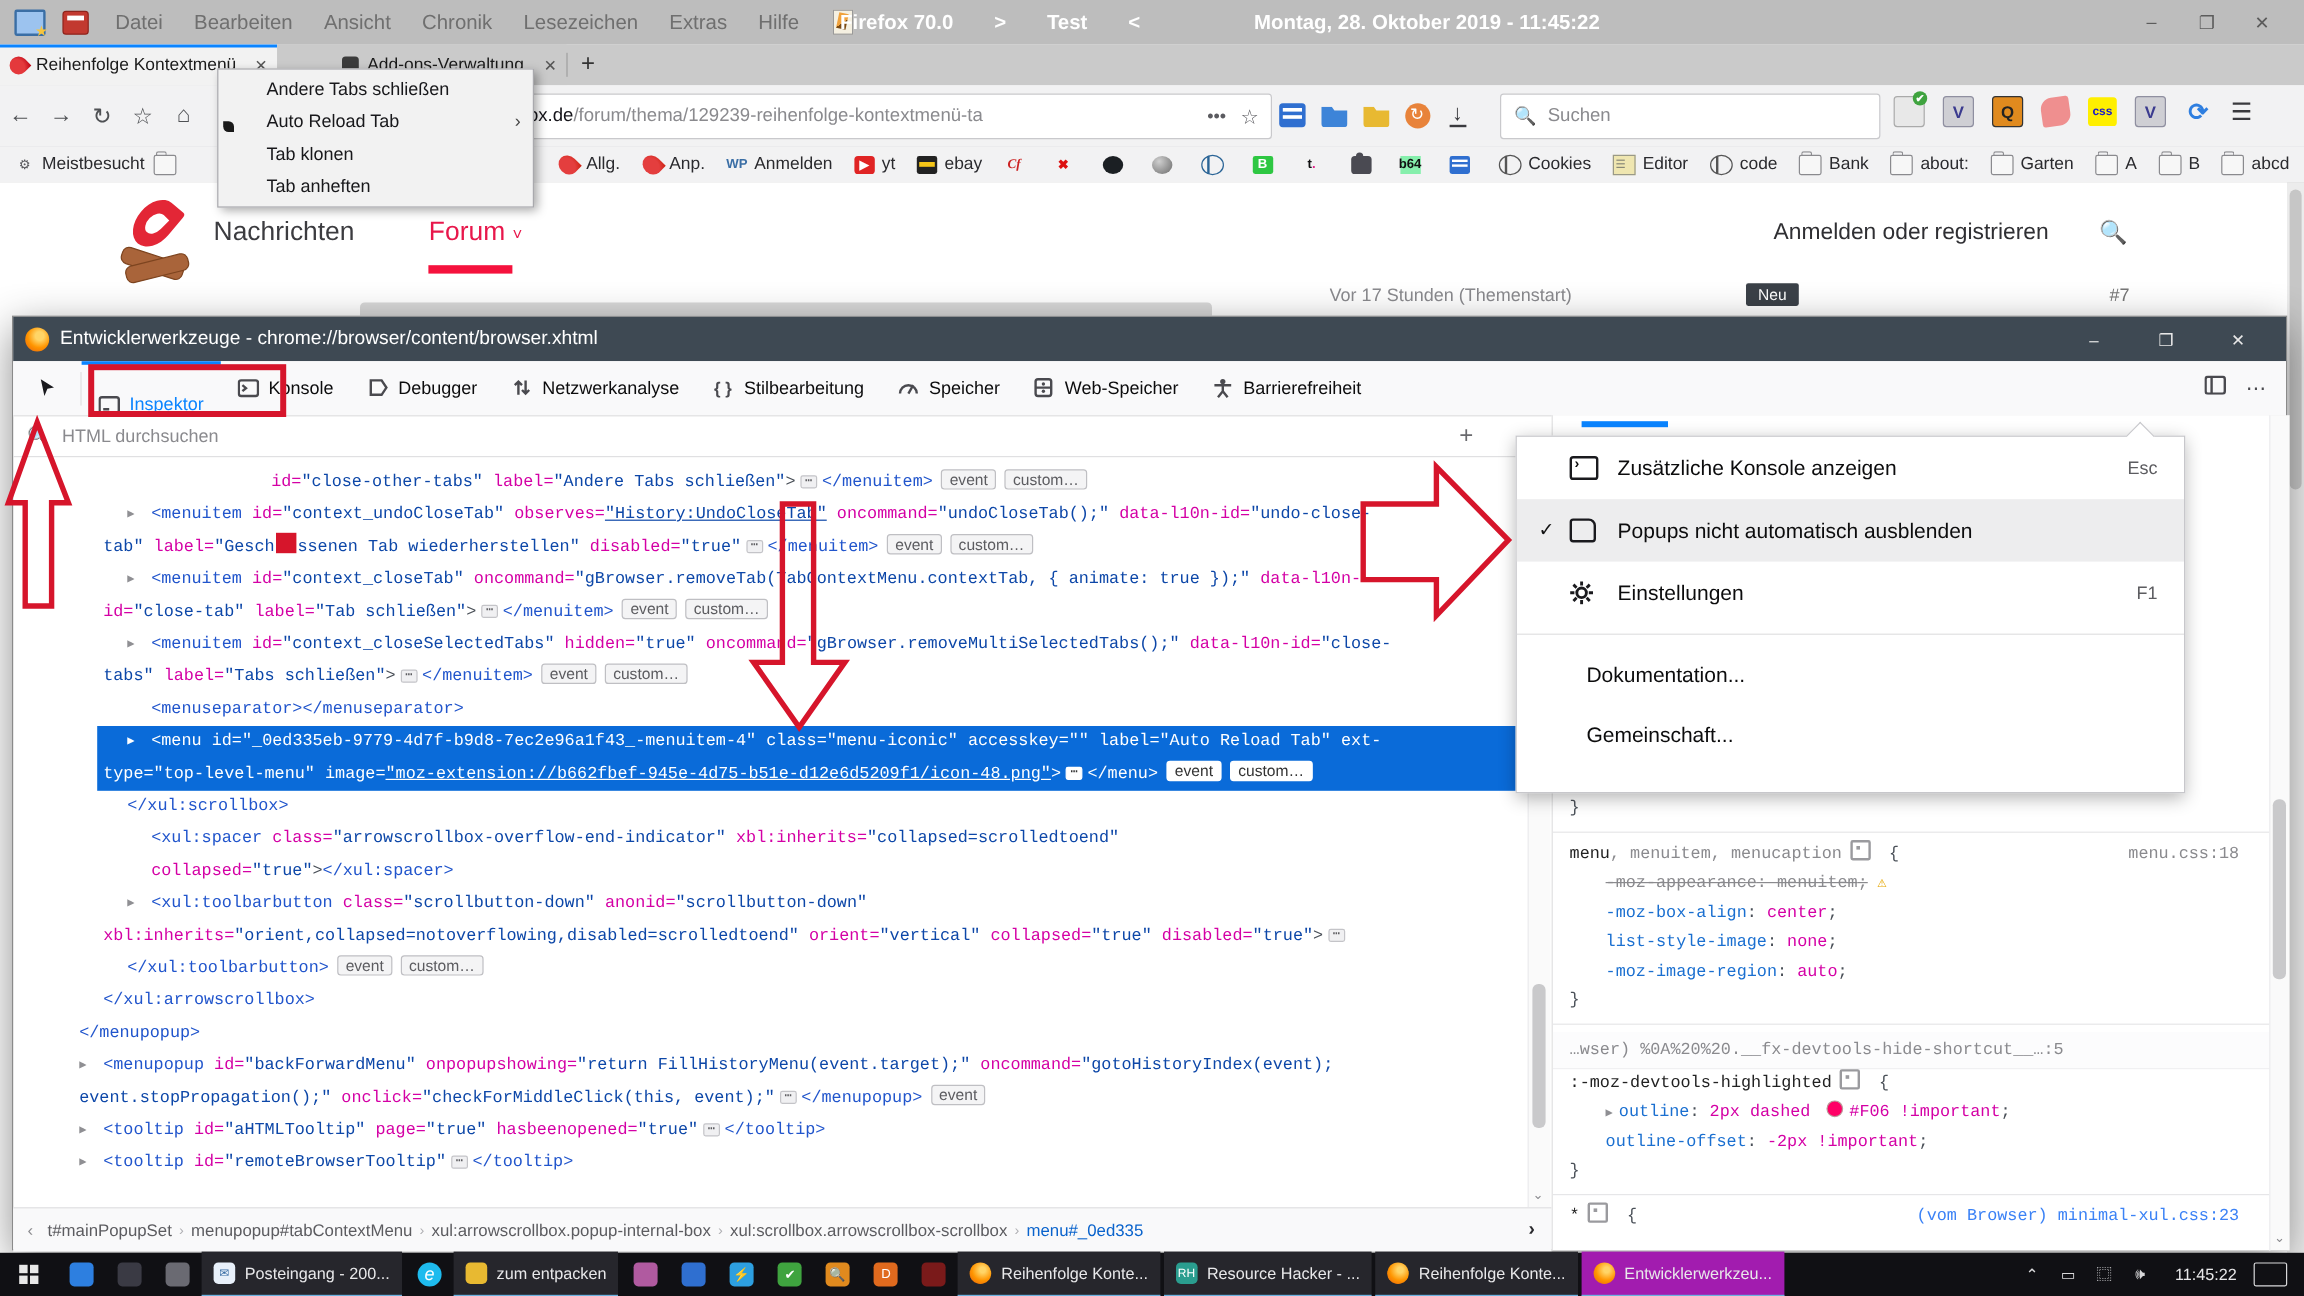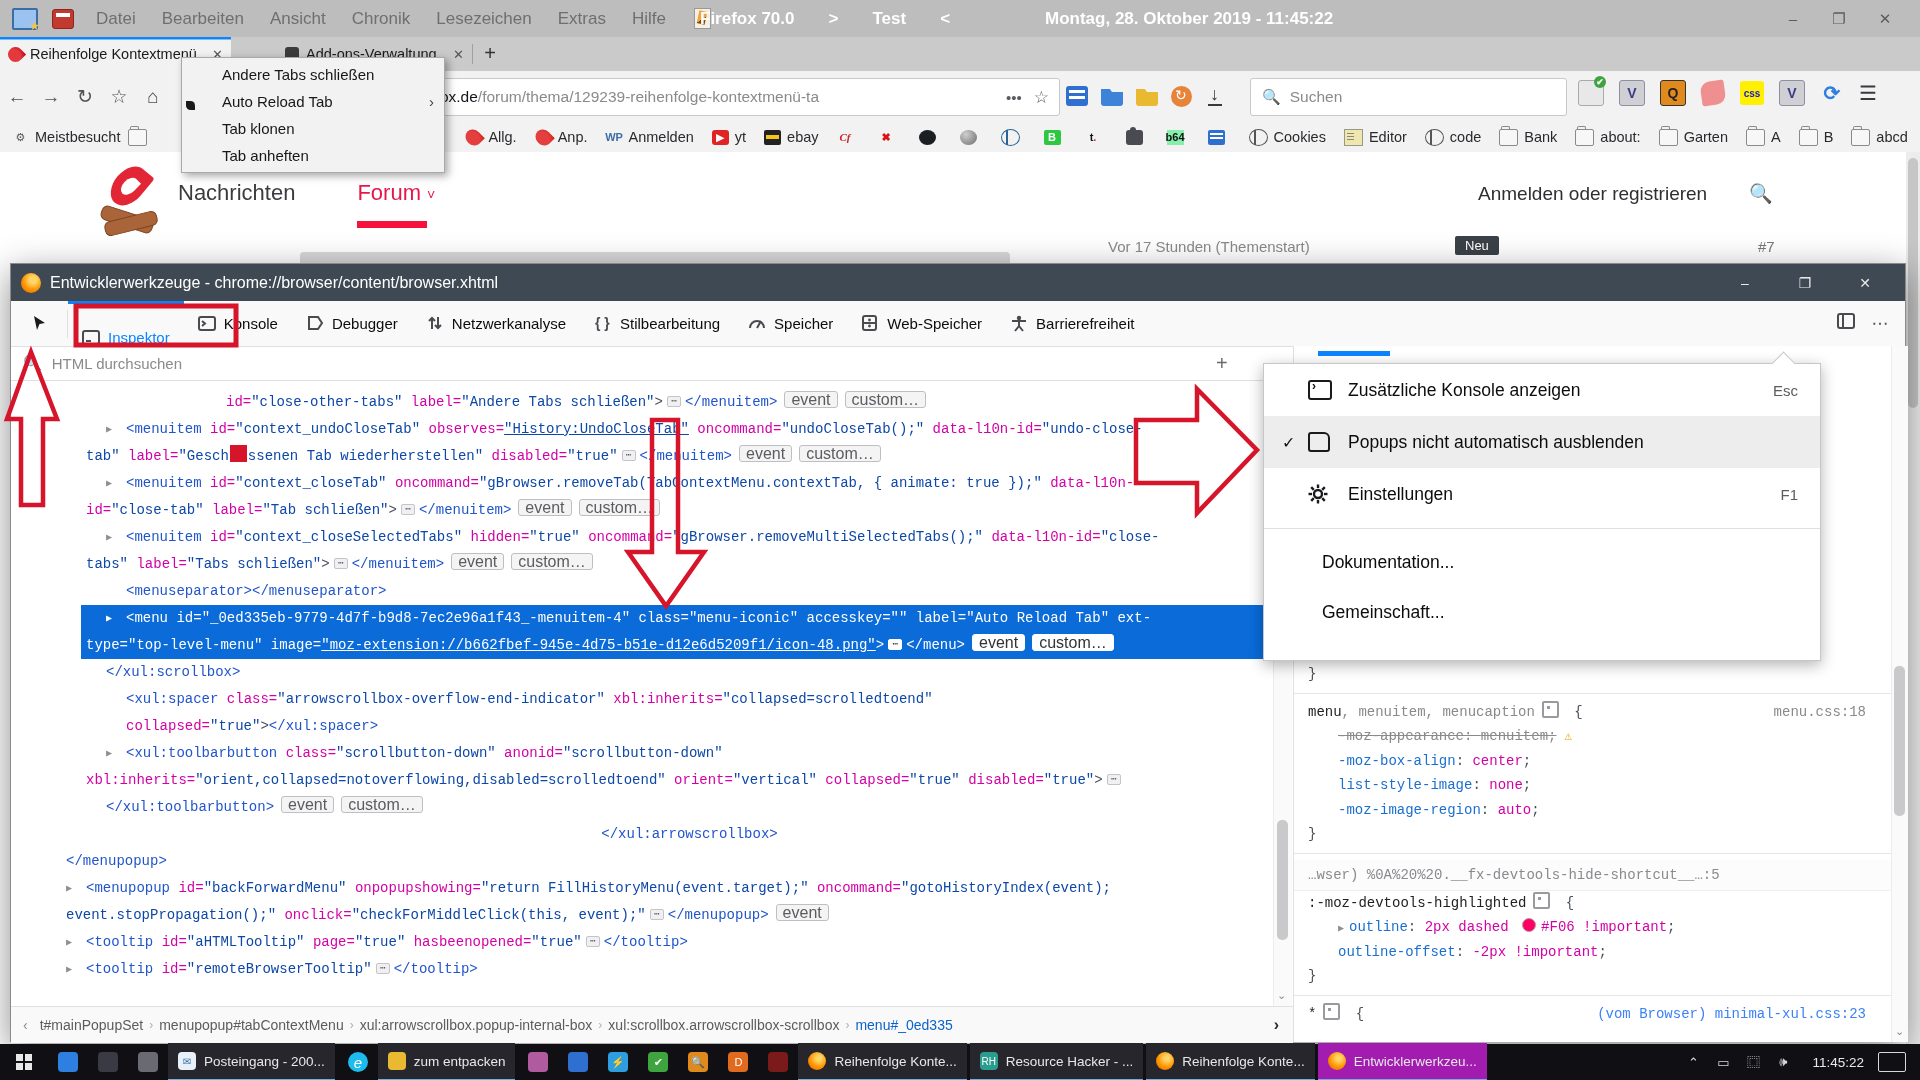--- a/index.html
+++ b/index.html
@@ -142,21 +142,21 @@
   #dt-search .plus{position:absolute;left:1205px;color:#6a6a6e;font-size:20px;}
   
   #markup{position:absolute;left:0;top:116px;width:1282px;height:626px;font-family:"Liberation Mono","DejaVu Sans Mono",monospace;font-size:14px;overflow:hidden;padding-top:9px;}
   .mrow{position:relative;height:27px;line-height:27px;white-space:nowrap;}
   .mrow .ar{position:absolute;font-size:10px;color:#8f8f93;top:0;}
   .sg-t{color:#2155cc;}.sg-a{color:#d400a5;}.sg-v{color:#0d47a8;}
   .sg-vl{color:#0d47a8;text-decoration:underline;}.sg-p{color:#4a5058;}
   .ellb{display:inline-block;background:#f0f0f2;border:1px solid #c4c4c8;border-radius:2px;color:#5c5c60;
     font-size:10px;line-height:9px;padding:0 3px;vertical-align:2px;margin:0 4px;}
   .badge{display:inline-block;background:#f4f4f5;border:1px solid #bfbfc3;border-radius:3px;color:#5c5c60;
-    font-family:"Liberation Sans",sans-serif;font-size:16px;line-height:15px;padding:0 6px;vertical-align:1px;margin-left:7px;}
+    font-family:"Liberation Sans",sans-serif;font-size:13px;line-height:15px;padding:0 6px;vertical-align:1px;margin-left:7px;}
   .selbg{position:absolute;left:70px;top:225px;width:1212px;height:54px;background:#0a6bd9;}
   .mrow.sel .sg-t,.mrow.sel .sg-a,.mrow.sel .sg-v,.mrow.sel .sg-vl,.mrow.sel .sg-p{color:#fff;}
   .mrow.sel .ar{color:#fff;}
   .mrow.sel .ellb,.mrow.sel .badge{background:#fff;border-color:#fff;color:#333;}
   .rs{display:inline-block;width:17px;height:17px;background:#d6152b;vertical-align:-2px;margin:0 1px;}
   
   #mkscroll{position:absolute;left:1262px;top:116px;width:18px;height:626px;background:#fafafa;border-left:1px solid #ececee;}
   #mkscroll .th{position:absolute;left:3px;top:440px;width:11px;height:120px;background:#c9c9cb;border-radius:5px;}
   #mkscroll .dn{position:absolute;left:3px;bottom:4px;color:#8a8a8e;font-size:11px;}
   
@@ -551,21 +551,21 @@
           <div class="mrow" style="padding-left: 75px;"><span class="sg-v">tabs"</span><span class="sg-p"> </span><span class="sg-a">label=</span><span class="sg-v">"Tabs schließen"</span><span class="sg-p">&gt;</span><span class="ellb">⋯</span><span class="sg-t">&lt;/menuitem&gt;</span><span class="badge">event</span><span class="badge">custom…</span></div>
           <div class="mrow" style="padding-left: 115px;"><span class="sg-t">&lt;menuseparator&gt;&lt;/menuseparator&gt;</span></div>
           <div class="mrow sel" style="padding-left: 115px;"><span class="ar" style="left: 95px;">▶</span><span class="sg-t">&lt;menu </span><span class="sg-a">id=</span><span class="sg-v">"_0ed335eb-9779-4d7f-b9d8-7ec2e96a1f43_-menuitem-4"</span><span class="sg-p"> </span><span class="sg-a">class=</span><span class="sg-v">"menu-iconic"</span><span class="sg-p"> </span><span class="sg-a">accesskey=</span><span class="sg-v">""</span><span class="sg-p"> </span><span class="sg-a">label=</span><span class="sg-v">"Auto Reload Tab"</span><span class="sg-p"> </span><span class="sg-a">ext-</span></div>
           <div class="mrow sel" style="padding-left: 75px;"><span class="sg-a">type=</span><span class="sg-v">"top-level-menu"</span><span class="sg-p"> </span><span class="sg-a">image=</span><span class="sg-vl">"moz-extension://b662fbef-945e-4d75-b51e-d12e6d5209f1/icon-48.png"</span><span class="sg-p">&gt;</span><span class="ellb">⋯</span><span class="sg-t">&lt;/menu&gt;</span><span class="badge">event</span><span class="badge">custom…</span></div>
           <div class="mrow" style="padding-left: 95px;"><span class="sg-t">&lt;/xul:scrollbox&gt;</span></div>
           <div class="mrow" style="padding-left: 115px;"><span class="sg-t">&lt;xul:spacer </span><span class="sg-a">class=</span><span class="sg-v">"arrowscrollbox-overflow-end-indicator"</span><span class="sg-p"> </span><span class="sg-a">xbl:inherits=</span><span class="sg-v">"collapsed=scrolledtoend"</span></div>
           <div class="mrow" style="padding-left: 115px;"><span class="sg-a">collapsed=</span><span class="sg-v">"true"</span><span class="sg-p">&gt;</span><span class="sg-t">&lt;/xul:spacer&gt;</span></div>
           <div class="mrow" style="padding-left: 115px;"><span class="ar" style="left: 95px;">▶</span><span class="sg-t">&lt;xul:toolbarbutton </span><span class="sg-a">class=</span><span class="sg-v">"scrollbutton-down"</span><span class="sg-p"> </span><span class="sg-a">anonid=</span><span class="sg-v">"scrollbutton-down"</span></div>
           <div class="mrow" style="padding-left: 75px;"><span class="sg-a">xbl:inherits=</span><span class="sg-v">"orient,collapsed=notoverflowing,disabled=scrolledtoend"</span><span class="sg-p"> </span><span class="sg-a">orient=</span><span class="sg-v">"vertical"</span><span class="sg-p"> </span><span class="sg-a">collapsed=</span><span class="sg-v">"true"</span><span class="sg-p"> </span><span class="sg-a">disabled=</span><span class="sg-v">"true"</span><span class="sg-p">&gt;</span><span class="ellb">⋯</span></div>
           <div class="mrow" style="padding-left: 95px;"><span class="sg-t">&lt;/xul:toolbarbutton&gt;</span><span class="badge">event</span><span class="badge">custom…</span></div>
-          <div class="mrow" style="padding-left: 75px; text-align: center;"><span class="sg-t">&lt;/xul:arrowscrollbox&gt;</span></div>
+          <div class="mrow" style="padding-left: 75px;"><span class="sg-t">&lt;/xul:arrowscrollbox&gt;</span></div>
           <div class="mrow" style="padding-left: 55px;"><span class="sg-t">&lt;/menupopup&gt;</span></div>
           <div class="mrow" style="padding-left: 75px;"><span class="ar" style="left: 55px;">▶</span><span class="sg-t">&lt;menupopup </span><span class="sg-a">id=</span><span class="sg-v">"backForwardMenu"</span><span class="sg-p"> </span><span class="sg-a">onpopupshowing=</span><span class="sg-v">"return FillHistoryMenu(event.target);"</span><span class="sg-p"> </span><span class="sg-a">oncommand=</span><span class="sg-v">"gotoHistoryIndex(event);</span></div>
           <div class="mrow" style="padding-left: 55px;"><span class="sg-v">event.stopPropagation();"</span><span class="sg-p"> </span><span class="sg-a">onclick=</span><span class="sg-v">"checkForMiddleClick(this, event);"</span><span class="ellb">⋯</span><span class="sg-t">&lt;/menupopup&gt;</span><span class="badge">event</span></div>
           <div class="mrow" style="padding-left: 75px;"><span class="ar" style="left: 55px;">▶</span><span class="sg-t">&lt;tooltip </span><span class="sg-a">id=</span><span class="sg-v">"aHTMLTooltip"</span><span class="sg-p"> </span><span class="sg-a">page=</span><span class="sg-v">"true"</span><span class="sg-p"> </span><span class="sg-a">hasbeenopened=</span><span class="sg-v">"true"</span><span class="ellb">⋯</span><span class="sg-t">&lt;/tooltip&gt;</span></div>
           <div class="mrow" style="padding-left: 75px;"><span class="ar" style="left: 55px;">▶</span><span class="sg-t">&lt;tooltip </span><span class="sg-a">id=</span><span class="sg-v">"remoteBrowserTooltip"</span><span class="ellb">⋯</span><span class="sg-t">&lt;/tooltip&gt;</span></div>
         </div>
     </div>
     <div id="mkscroll">
       <span class="th"></span>
       <span class="dn">⌄</span>

